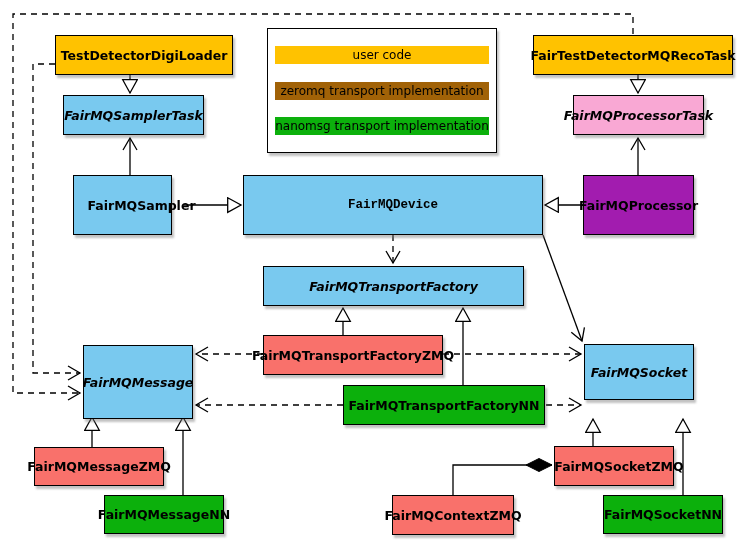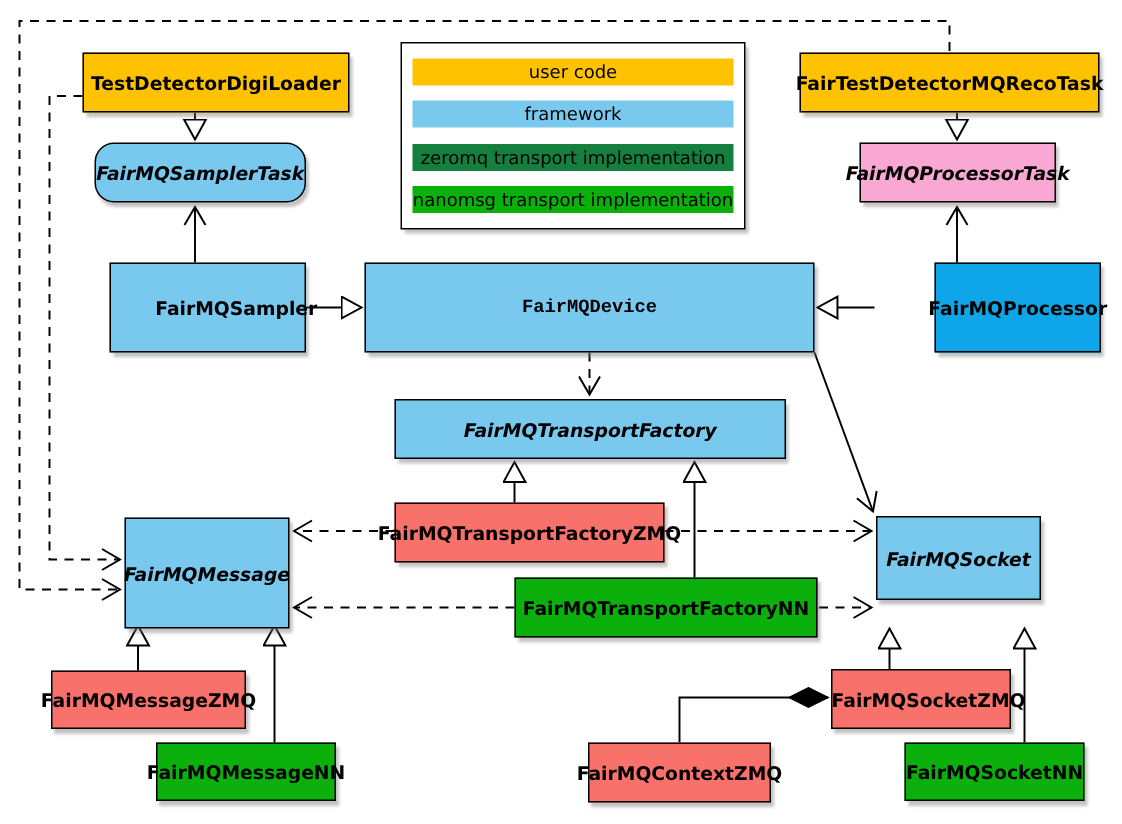--- a/index.html
+++ b/index.html
@@ -18,23 +18,23 @@
     box-sizing:border-box;
     font-size:12.5px;font-weight:bold;color:#000;
     text-align:left;
     box-shadow:2px 3px 2px rgba(120,120,120,0.45);
     z-index:2;
   }
   .node.abstract{font-style:italic;}
   
   .n-tddl{left:55px;top:35px;width:178px;height:40px;}
   .n-ftdmrt{left:533px;top:35px;width:200px;height:40px;}
-  .n-samplertask{left:63px;top:95px;width:141px;height:40px;border-radius:13px;}
+  .n-samplertask{left:63px;top:95px;width:141px;height:40px;}
   .n-processortask{left:573px;top:95px;width:131px;height:40px;}
-  .n-sampler{left:73px;top:175px;width:131px;height:60px;padding-left:38px;}
+  .n-sampler{left:73px;top:175px;width:99px;height:60px;padding-left:38px;}
   .n-device{left:243px;top:175px;width:300px;height:60px;font-family:Liberation Mono, monospace;}
   .n-processor{left:583px;top:175px;width:111px;height:60px;}
   .n-factory{left:263px;top:266px;width:261px;height:40px;}
   .n-factoryzmq{left:263px;top:335px;width:180px;height:40px;}
   .n-factorynn{left:343px;top:385px;width:202px;height:40px;}
   .n-message{left:83px;top:345px;width:110px;height:74px;}
   .n-socket{left:584px;top:344px;width:110px;height:56px;}
   .n-messagezmq{left:34px;top:447px;width:130px;height:39px;}
   .n-messagenn{left:104px;top:495px;width:120px;height:39px;}
   .n-contextzmq{left:392px;top:495px;width:122px;height:40px;}
@@ -98,38 +98,37 @@
         <path d="M 343 405 L 196 405" marker-end="url(#open)"></path>
         <path d="M 513 405 L 581 405" marker-end="url(#open)"></path>
       </g>
 
       <path d="M 453 495 L 453 465 L 552 465" marker-end="url(#diamond)"></path>
     </g>
   </svg>
 
   <div class="legend">
     <div class="legend-bar" style="background-color: rgb(255, 194, 0);">user code</div>
-    <div class="legend-bar" style="background-color: rgb(121, 201, 239);">framework</div>
-    <div class="legend-bar" style="background-color: #15803d;">zeromq transport implementation</div>
+    <div class="legend-bar" style="background-color: #a16207;">zeromq transport implementation</div>
     <div class="legend-bar" style="background-color: rgb(12, 176, 12);">nanomsg transport implementation</div>
   </div>
 
   <div class="node n-tddl" style="background-color: rgb(255, 194, 0);">TestDetectorDigiLoader</div>
 
   <div class="node n-ftdmrt" style="background-color: rgb(255, 194, 0);">FairTestDetectorMQRecoTask</div>
 
   <div class="node abstract n-samplertask" style="background-color: rgb(121, 201, 239);">FairMQSamplerTask</div>
 
   <div class="node abstract n-processortask" style="background-color: #f9a8d4;">FairMQProcessorTask</div>
 
   <div class="node n-sampler" style="background-color: rgb(121, 201, 239);">FairMQSampler</div>
 
   <div class="node n-device" style="background-color: rgb(121, 201, 239);">FairMQDevice</div>
 
-  <div class="node n-processor" style="background-color: #0ea5e9; margin-left: 40px;">FairMQProcessor</div>
+  <div class="node n-processor" style="background-color: #a21caf;">FairMQProcessor</div>
 
   <div class="node abstract n-factory" style="background-color: rgb(121, 201, 239);">FairMQTransportFactory</div>
 
   <div class="node n-factoryzmq" style="background-color: rgb(249, 113, 107);">FairMQTransportFactoryZMQ</div>
 
   <div class="node n-factorynn" style="background-color: rgb(12, 176, 12);">FairMQTransportFactoryNN</div>
 
   <div class="node abstract n-message" style="background-color: rgb(121, 201, 239);">FairMQMessage</div>
 
   <div class="node abstract n-socket" style="background-color: rgb(121, 201, 239);">FairMQSocket</div>

